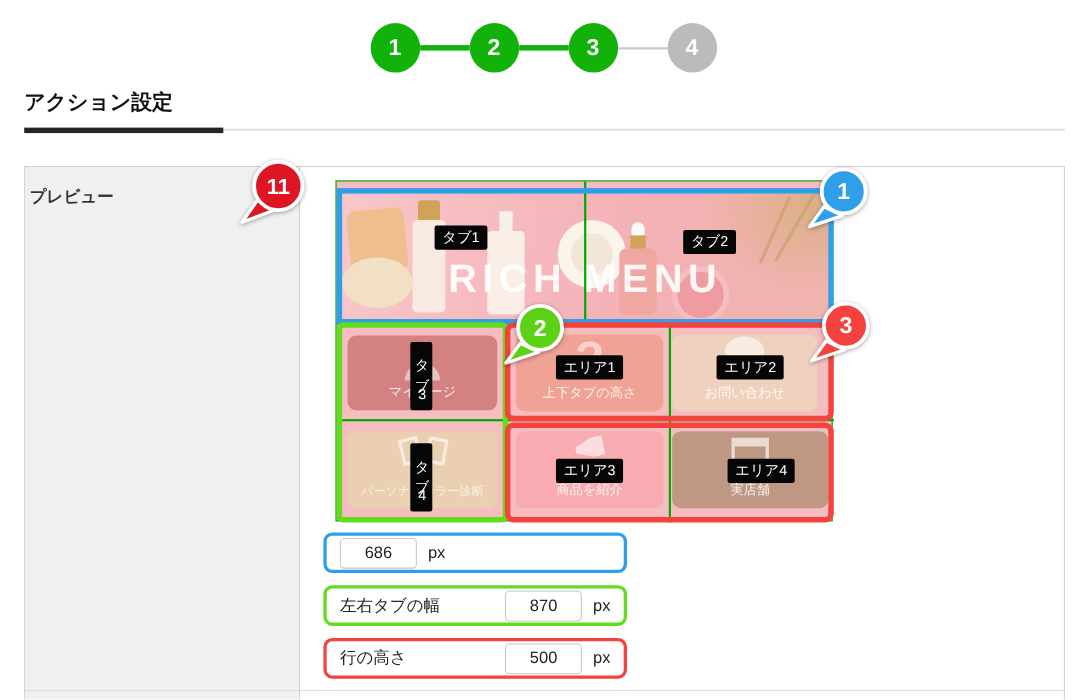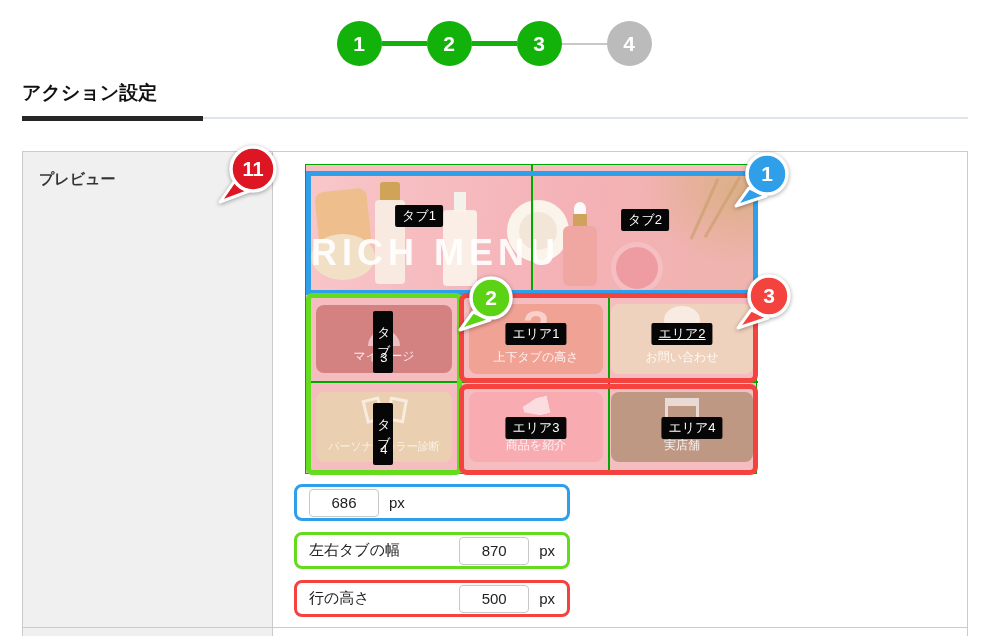--- a/index.html
+++ b/index.html
@@ -20,38 +20,38 @@
   .page-title { font-size:19px; font-weight:bold; color:#111; margin-bottom:10px; }
   .underline { position:relative; height:5px; }
   .underline .gray-line { position:absolute; left:0; right:0; top:1px; height:2px; background:#DEE4E9; }
   .underline .black-bar { position:absolute; left:0; top:0; width:181px; height:5px; background:#262626; }
 
   
   .panel { margin:30px 0 0 22px; width:946px; border:1px solid #CBCBCB; border-bottom:none; }
   .row1 { display:flex; height:476px; border-bottom:1px solid #CBCBCB; }
   .row2 { display:flex; height:12px; }
   .sidebar-cell { width:250px; background:#F0F0F0; border-right:1px solid #CBCBCB;
-    padding:18px 16px; position:relative; }
+    padding:18px 4px; position:relative; }
   .sidebar-cell .lbl { font-size:15px; font-weight:bold; color:#333; }
   .content-cell { flex:1; background:#fff; padding:12px 0 0 32px; position:relative; }
   .row2 .sidebar-cell { padding:0; }
 
   
   .preview { position:relative; width:452px; height:310px; background:#F5BDC0;
     border:1px solid #00A900; }
   .gline { position:absolute; background:#00A900; z-index:2; }
   .overlay { position:absolute; z-index:3; background:transparent; }
   .ov-blue  { border:5px solid #2F9FE9; }
   .ov-green { border:5px solid #64DC1E; border-radius:6px; }
   .ov-red   { border:5px solid #F4423E; border-radius:8px; }
 
   .scene { position:absolute; left:5px; top:11px; width:442px; height:114px; overflow:hidden;
     background:linear-gradient(100deg,#F8C6C9 0%,#F4B1B6 60%,#EFB4AE 100%); z-index:1; }
   .shape { position:absolute; }
-  .menu-title { position:absolute; left:0; right:0; top:56px; 
+  .menu-title { position:absolute; left:0; right:0; top:56px; text-align:center;
     font-size:36px; font-weight:bold; letter-spacing:5px; color:rgba(255,255,255,.9); z-index:2; }
 
   .cell { position:absolute; border-radius:8px; z-index:1; overflow:hidden; }
   .cap { position:absolute; left:0; right:0; bottom:8px; text-align:center;
     font-size:12px; color:rgba(255,255,255,.85); }
   .cap.dim { color:rgba(255,255,255,.7); }
   .tag { position:absolute; background:#060606; color:#fff; font-size:13px;
     padding:2px 7px; z-index:5; white-space:nowrap; border-radius:2px; }
   .vtag { writing-mode:vertical-rl; text-orientation:upright; padding:6px 3px;
     letter-spacing:2px; line-height:1.1; }
@@ -156,21 +156,21 @@
         </div>
         <div class="cell" style="left:10px;top:227px;width:136px;height:70px;background:#EAD0B0;">
           <span class="icon-card" style="left:48px;transform:rotate(-14deg);"></span>
           <span class="icon-card" style="left:72px;transform:rotate(10deg);"></span>
           <div class="cap dim" style="font-size:11px;">パーソナルカラー診断</div>
         </div>
         <div class="cell" style="left:163px;top:139px;width:134px;height:70px;background:#F0A295;">
           <div class="glyph-q">?</div>
           <div class="cap">上下タブの高さ</div>
         </div>
-        <div class="cell" style="left:305px;top:139px;width:142px;height:70px;background:#EFD2BD;">
+        <div class="cell" style="left:305px;top:139px;width:132px;height:70px;background:#EFD2BD;">
           <span class="icon-chat"></span>
           <div class="cap">お問い合わせ</div>
         </div>
         <div class="cell" style="left:163px;top:227px;width:134px;height:70px;background:#F8ABB0;">
           <span class="icon-mega"></span>
           <div class="cap">商品を紹介</div>
         </div>
         <div class="cell" style="left:305px;top:227px;width:142px;height:70px;background:#BF9884;">
           <span class="icon-store"></span>
           <div class="cap">実店舗</div>
@@ -179,21 +179,21 @@
         <div class="overlay ov-blue" style="left:0;top:6px;width:452px;height:124px;"></div>
         <div class="overlay ov-green" style="left:0;top:128px;width:156px;height:182px;"></div>
         <div class="overlay ov-red" style="left:153px;top:128px;width:299px;height:90px;"></div>
         <div class="overlay ov-red" style="left:153px;top:219px;width:299px;height:91px;"></div>
 
         <div class="tag" style="left:113px;top:40px;transform:translateX(-50%);">タブ1</div>
         <div class="tag" style="left:339px;top:44px;transform:translateX(-50%);">タブ2</div>
         <div class="tag vtag" style="left:67px;top:146px;">タブ3</div>
         <div class="tag vtag" style="left:67px;top:238px;">タブ4</div>
         <div class="tag" style="left:230px;top:158px;transform:translateX(-50%);">エリア1</div>
-        <div class="tag" style="left:376px;top:158px;transform:translateX(-50%);text-decoration:underline;">エリア2</div>
+        <div class="tag" style="left:376px;top:158px;transform:translateX(-50%);">エリア2</div>
         <div class="tag" style="left:230px;top:252px;transform:translateX(-50%);">エリア3</div>
         <div class="tag" style="left:386px;top:252px;transform:translateX(-50%);">エリア4</div>
 
         <svg class="bubble" style="left:428px;top:-13px;" width="58" height="58" viewBox="0 0 58 58">
           <path d="M15 36 L2 54 L32 44 Z" fill="#2F9FE9" stroke="#fff" stroke-width="3" stroke-linejoin="round"></path>
           <circle cx="33" cy="22" r="20" fill="#2F9FE9" stroke="#fff" stroke-width="3.5"></circle>
           <text x="33" y="29" text-anchor="middle" font-size="21">1</text>
         </svg>
         <svg class="bubble" style="left:152px;top:111px;" width="58" height="58" viewBox="0 0 58 58">
           <path d="M15 36 L2 54 L32 44 Z" fill="#5CD214" stroke="#fff" stroke-width="3" stroke-linejoin="round"></path>

